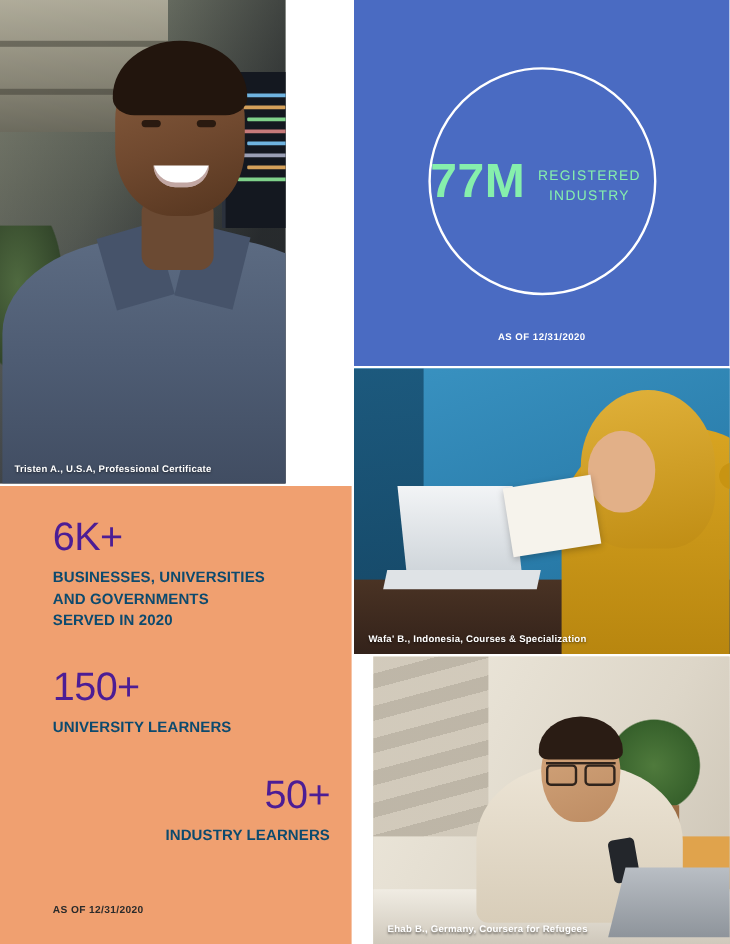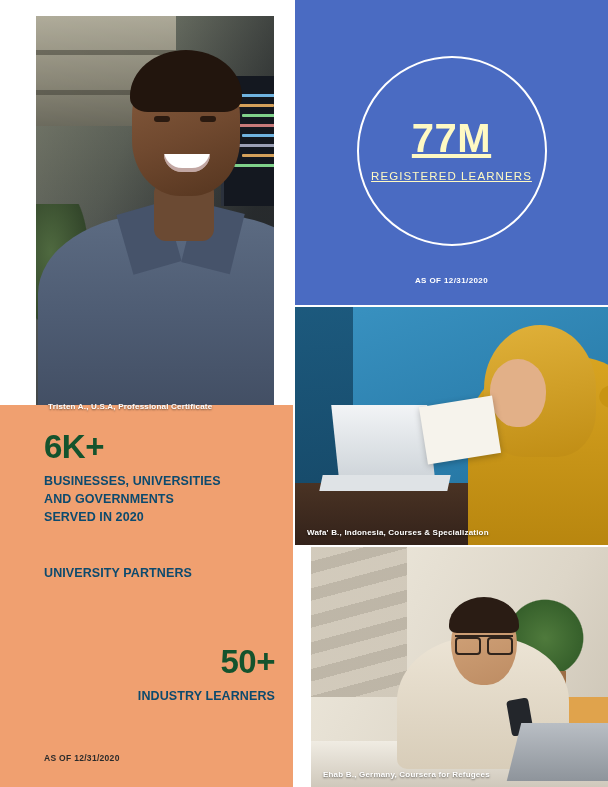--- a/index.html
+++ b/index.html
@@ -34,25 +34,24 @@
     font-size: 8px;
     font-weight: bold;
     letter-spacing: 0.2px;
     text-shadow: 0 1px 2px rgba(0,0,0,0.55);
     z-index: 5;
   }
 
   
   #photo-tristen {
     left: 0;
-    top: 16px;
+    top: 0;
     width: 238px;
     height: 403px;
     background: linear-gradient(180deg, #6a6f63 0%, #555a52 40%, #3d4148 100%);
-    margin-left: 36px;
   }
   
   #photo-tristen .bg-wall {
     position: absolute;
     inset: 0;
     background:
       linear-gradient(110deg, rgba(150,150,130,0.45) 0%, rgba(90,95,85,0.2) 35%, rgba(25,28,33,0.75) 75%);
   }
   #photo-tristen .shelf {
     position: absolute;
@@ -152,25 +151,24 @@
   #panel-blue .circle {
     position: absolute;
     left: 50%;
     top: 56px;
     transform: translateX(-50%);
     width: 186px;
     height: 186px;
     border: 2px solid #ffffff;
     border-radius: 50%;
     display: flex;
-    flex-direction: column;
+    flex-direction: row;
     align-items: center;
     justify-content: center;
-    color: #fef9c3;
-    text-decoration: underline;
+    color: #86efac;
   }
   #panel-blue .big-number {
     font-size: 40px;
     font-weight: bold;
     line-height: 1;
     letter-spacing: 0.5px;
   }
   #panel-blue .circle-label {
     margin-top: 10px;
     font-size: 11.5px;
@@ -200,24 +198,24 @@
     color: #2d2d2d;
     padding: 0;
   }
   .stat {
     position: absolute;
     left: 44px;
     right: 18px;
   }
   .stat .stat-value {
     font-size: 33px;
-    font-weight: bold;
+    font-weight: normal;
     letter-spacing: -0.5px;
     line-height: 1;
-    color: #14532d;
+    color: #4c1d95;
   }
   .stat .stat-desc {
     margin-top: 10px;
     font-size: 12.5px;
     font-weight: bold;
     line-height: 1.42;
     letter-spacing: 0.1px;
     color: #0c4a6e;
     white-space: pre-line;
   }
@@ -426,34 +424,35 @@
     <div class="eye l"></div>
     <div class="eye r"></div>
     <div class="smile"></div>
     <div class="photo-caption">Tristen A., U.S.A, Professional Certificate</div>
   </div>
 
   <div class="panel" id="panel-blue">
     <div class="circle">
       <div class="big-number">77M</div>
       <div class="circle-label">REGISTERED
-LEARNERS</div>
+INDUSTRY</div>
     </div>
     <div class="asof">AS OF 12/31/2020</div>
   </div>
 
   <div class="panel" id="panel-orange">
     <div class="stat" id="stat-0">
       <div class="stat-value">6K+</div>
       <div class="stat-desc">BUSINESSES, UNIVERSITIES
 AND GOVERNMENTS
 SERVED IN 2020</div>
     </div>
     <div class="stat" id="stat-1">
-      <div class="stat-desc">UNIVERSITY PARTNERS</div>
+      <div class="stat-value">150+</div>
+      <div class="stat-desc">UNIVERSITY LEARNERS</div>
     </div>
     <div class="stat" id="stat-2">
       <div class="stat-value">50+</div>
       <div class="stat-desc">INDUSTRY LEARNERS</div>
     </div>
     <div class="asof">AS OF 12/31/2020</div>
   </div>
 
   <div class="panel" id="photo-wafa">
     <div class="wall"></div>

